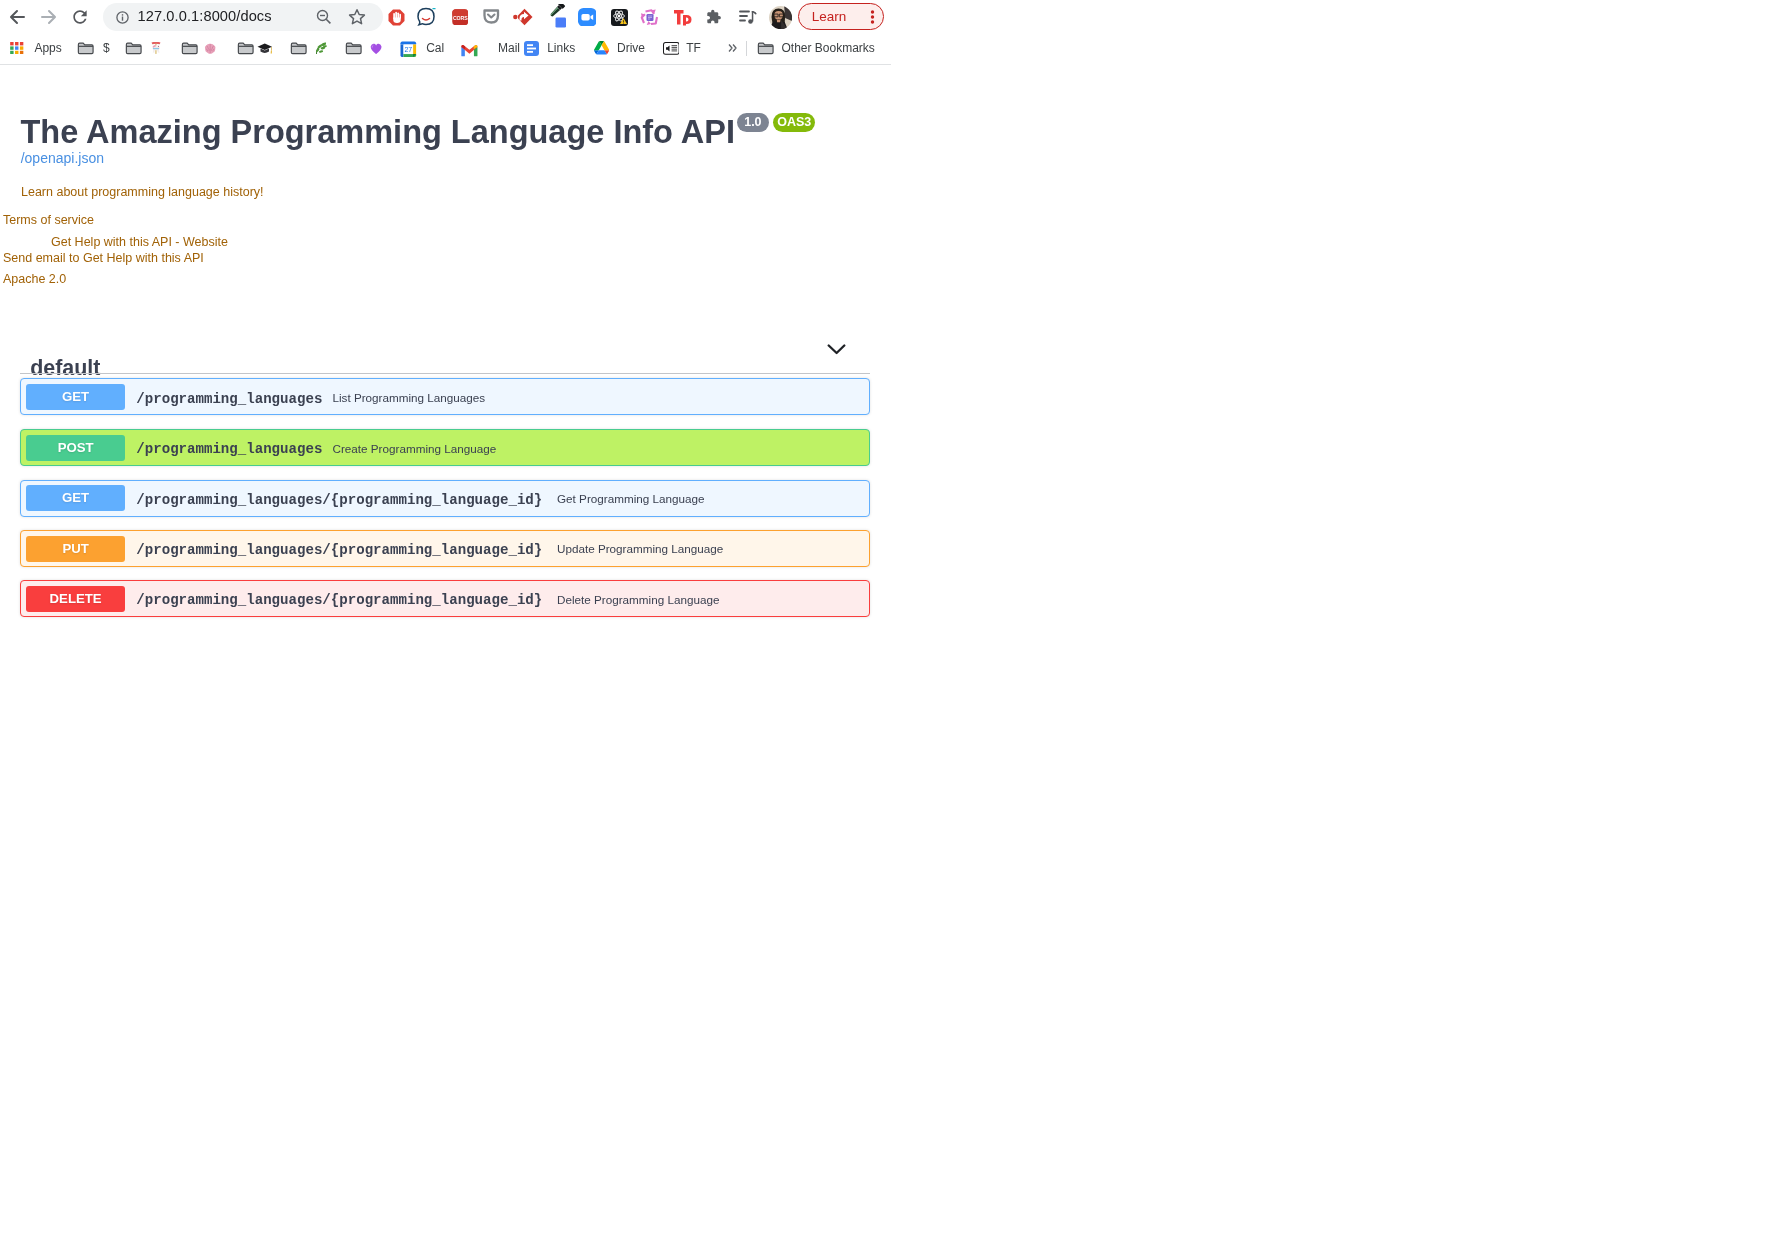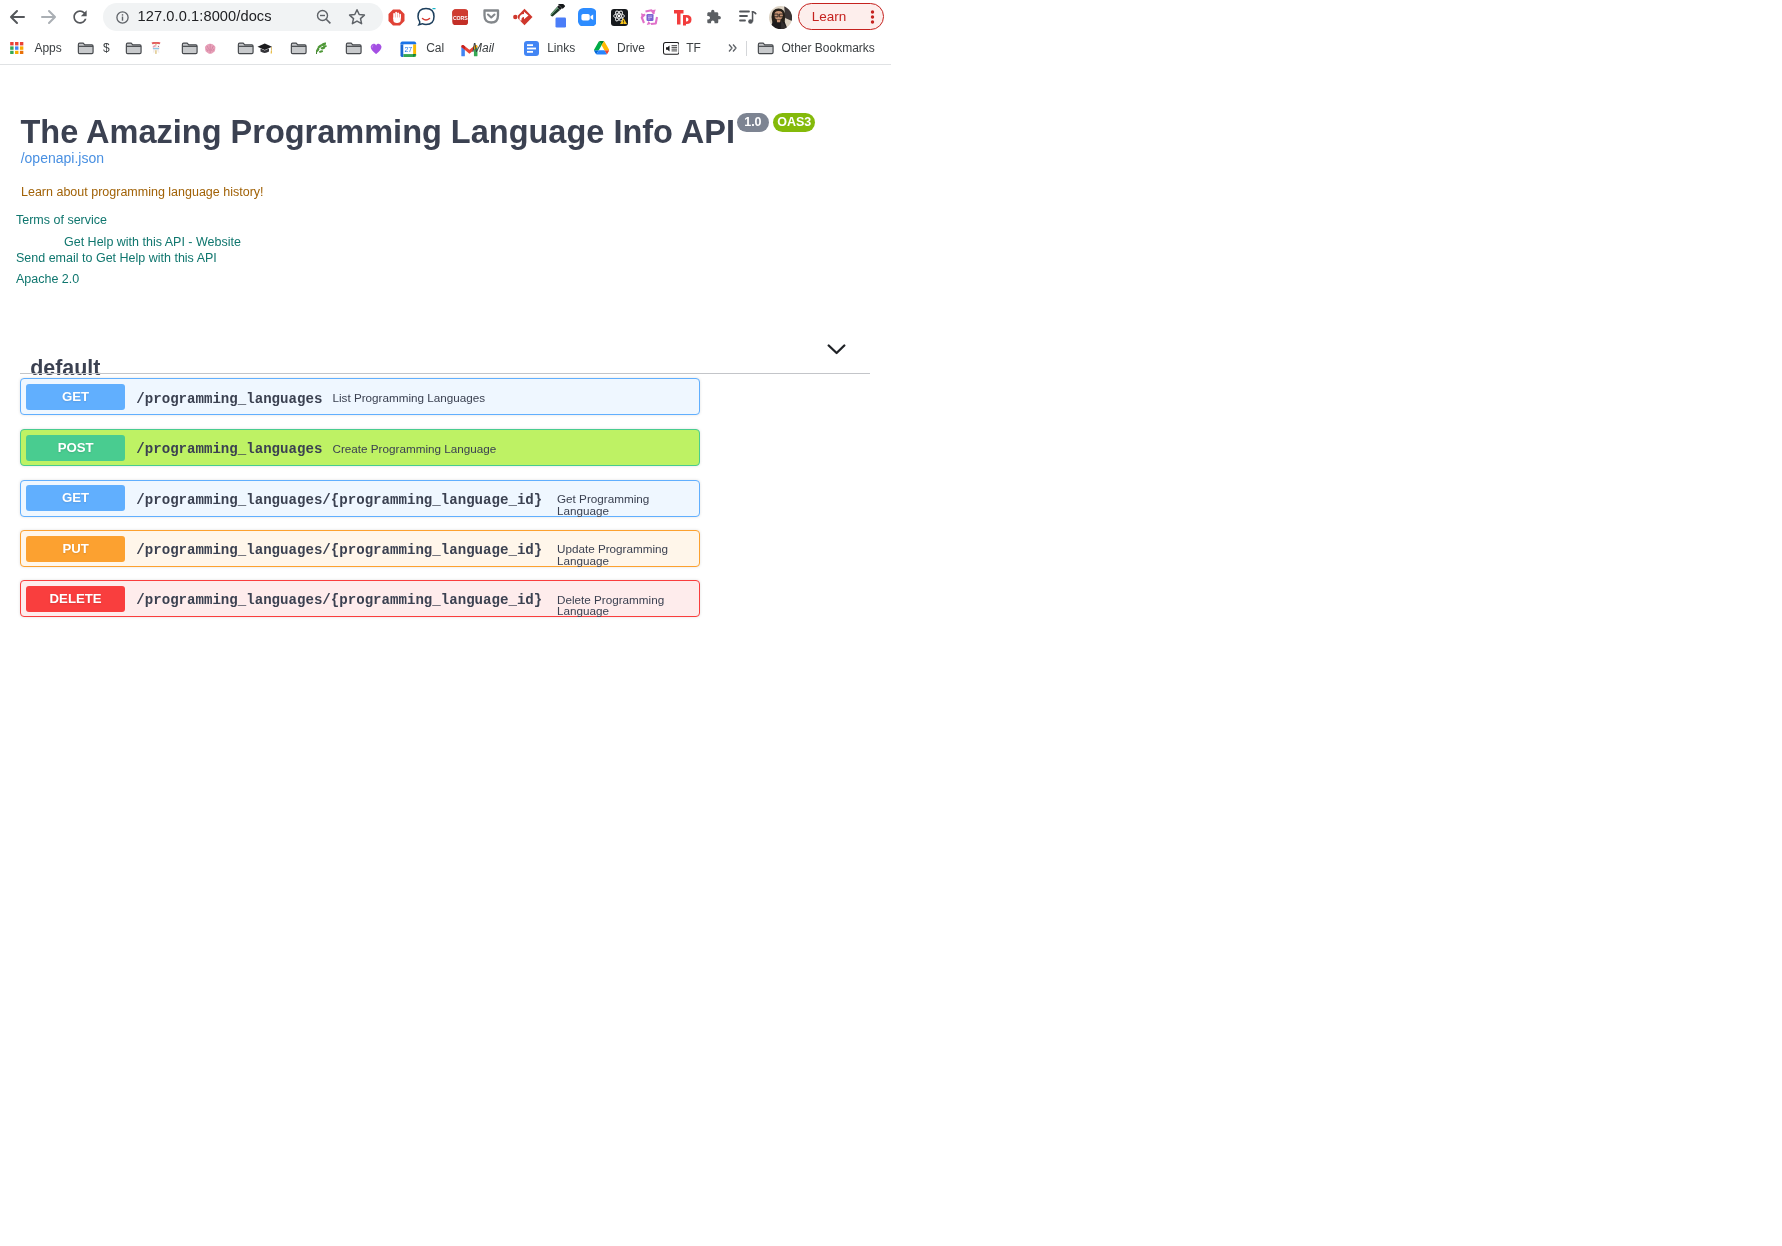--- a/index.html
+++ b/index.html
@@ -17,24 +17,24 @@
   .fl { stroke:#46494d; stroke-width:2.4; }
   #updatepill { position:absolute; left:798.2px; top:3.2px; width:85.8px; height:26.6px; border:1.5px solid #c5221f; border-radius:13.3px; background:#fdeeec; }
   #updatetext { position:absolute; left:811.8px; top:10.4px; font-size:13.5px; line-height:1; color:#c5221f; }
   
   #title { position:absolute; left:20.5px; top:115.9px; font-size:32.5px; line-height:1; font-weight:bold; color:#3b4151; }
   .pill { position:absolute; top:112.9px; height:18.9px; border-radius:9.5px; color:#fff; font-weight:bold; font-size:12.5px; text-align:center; line-height:19.5px; }
   #pill10 { left:736.7px; width:32.4px; background:#7d8492; }
   #pilloas { left:773.4px; width:41.8px; background:#84ba0a; }
   #openapi { position:absolute; left:20.7px; top:150.7px; font-size:14px; line-height:1; color:#4990e2; }
   #learn { position:absolute; left:21px; top:185.5px; font-size:12.5px; line-height:1; color:#a16207; }
-  .ilink { position:absolute; left:16px; font-size:12.5px; line-height:1; color:#0f766e; }
+  .ilink { position:absolute; left:3px; font-size:12.5px; line-height:1; color:#a16207; }
   #deftitle { position:absolute; left:30.25px; top:342px; font-size:21.4px; line-height:1; font-weight:bold; color:#3b4151;margin-top:16px; }
   #divider { position:absolute; left:20px; top:373.3px; width:850px; height:1px; background:#c3c5c9; }
-  .oprow { position:absolute; left:20px; width:680px; height:37px; border-radius:4px; border:1px solid; box-shadow:0 0 3px rgba(0,0,0,.12); }
+  .oprow { position:absolute; left:20px; width:850px; height:37px; border-radius:4px; border:1px solid; box-shadow:0 0 3px rgba(0,0,0,.12); }
   .opget { border-color:#61affe; background:#eff7ff; }
   .oppost { border-color:#49cc90; background:#bef264;padding-left:26px; }
   .opput { border-color:#fca130; background:#fff6ea; }
   .opdel { border-color:#f93e3e; background:#feecec; }
   .badge { position:absolute; left:5.3px; top:4.8px; width:98.6px; height:26px; border-radius:3px; color:#fff; font-weight:bold; font-size:13.2px; text-align:center; line-height:26px; text-shadow:0 1px 2px rgba(0,0,0,.12); }
   .bget { background:#61affe; } .bpost { background:#49cc90; } .bput { background:#fca130; } .bdel { background:#f93e3e; }
   .path { position:absolute; left:115.3px; top:12.2px; font-family:"Liberation Mono", monospace; font-weight:bold; font-size:14.1px; line-height:1; color:#3b4151; letter-spacing:0; }
   .desc { position:absolute; top:12.4px; font-size:11.7px; line-height:1; color:#3b4151; }
   .d1 { left:311.5px; } .d2 { left:536px; }
 </style>
@@ -307,21 +307,21 @@
           <line x1="17" y1="17.5" x2="28" y2="17.5"></line>
         </g>
     </svg>
     <svg class="abs" style="left:727.8px;top:43.4px;" width="9.5" height="10" viewBox="0 0 19 20">
       <path d="M2 3 L8 10 L2 17 M10 3 L16 10 L10 17" fill="none" stroke="#5f6368" stroke-width="2.6" stroke-linejoin="round"></path>
     </svg>
     <div class="abs" style="left:746.4px;top:40.7px;width:1px;height:15.7px;background:#d4d6d9;"></div>
     <div class="bklabel" style="left:34.4px;">Apps</div>
     <div class="bklabel" style="left:103px;">$</div>
     <div class="bklabel" style="left:426.2px;">Cal</div>
-    <div class="bklabel" style="left:472px;font-style:italic;">Mail</div>
+    <div class="bklabel" style="left:498px;">Mail</div>
     <div class="bklabel" style="left:547.2px;">Links</div>
     <div class="bklabel" style="left:617px;">Drive</div>
     <div class="bklabel" style="left:686.2px;">TF</div>
     <div class="bklabel" style="left:781.5px;">Other Bookmarks</div>
   </div>
   <div id="content">
     <div id="title">The Amazing Programming Language Info API</div>
     <div id="pill10" class="pill">1.0</div>
     <div id="pilloas" class="pill">OAS3</div>
     <div id="openapi">/openapi.json</div>

